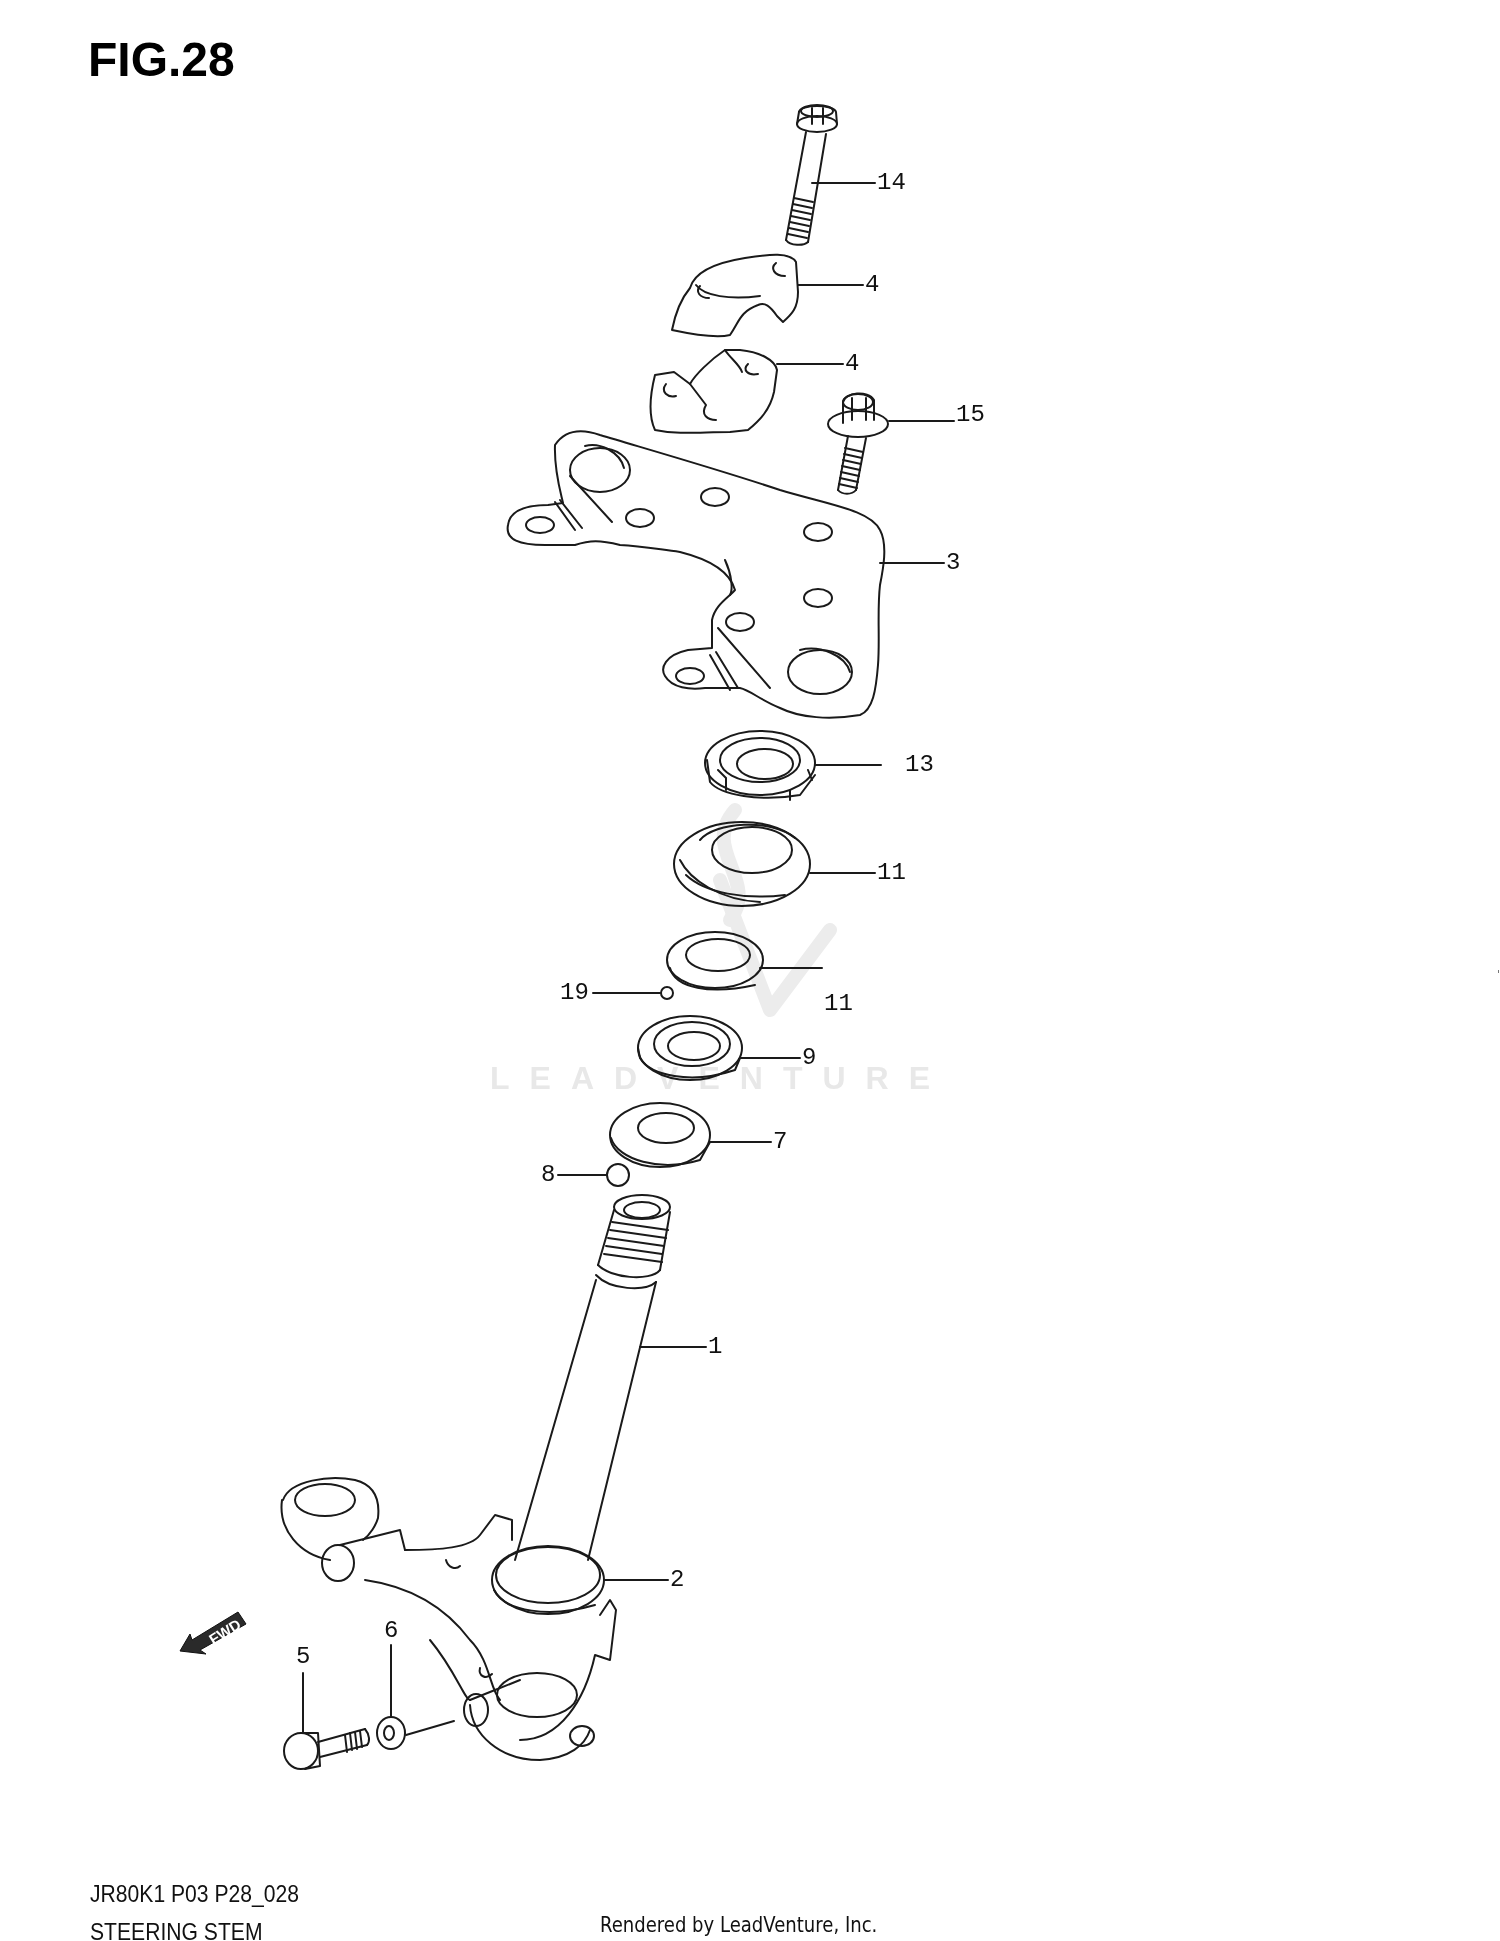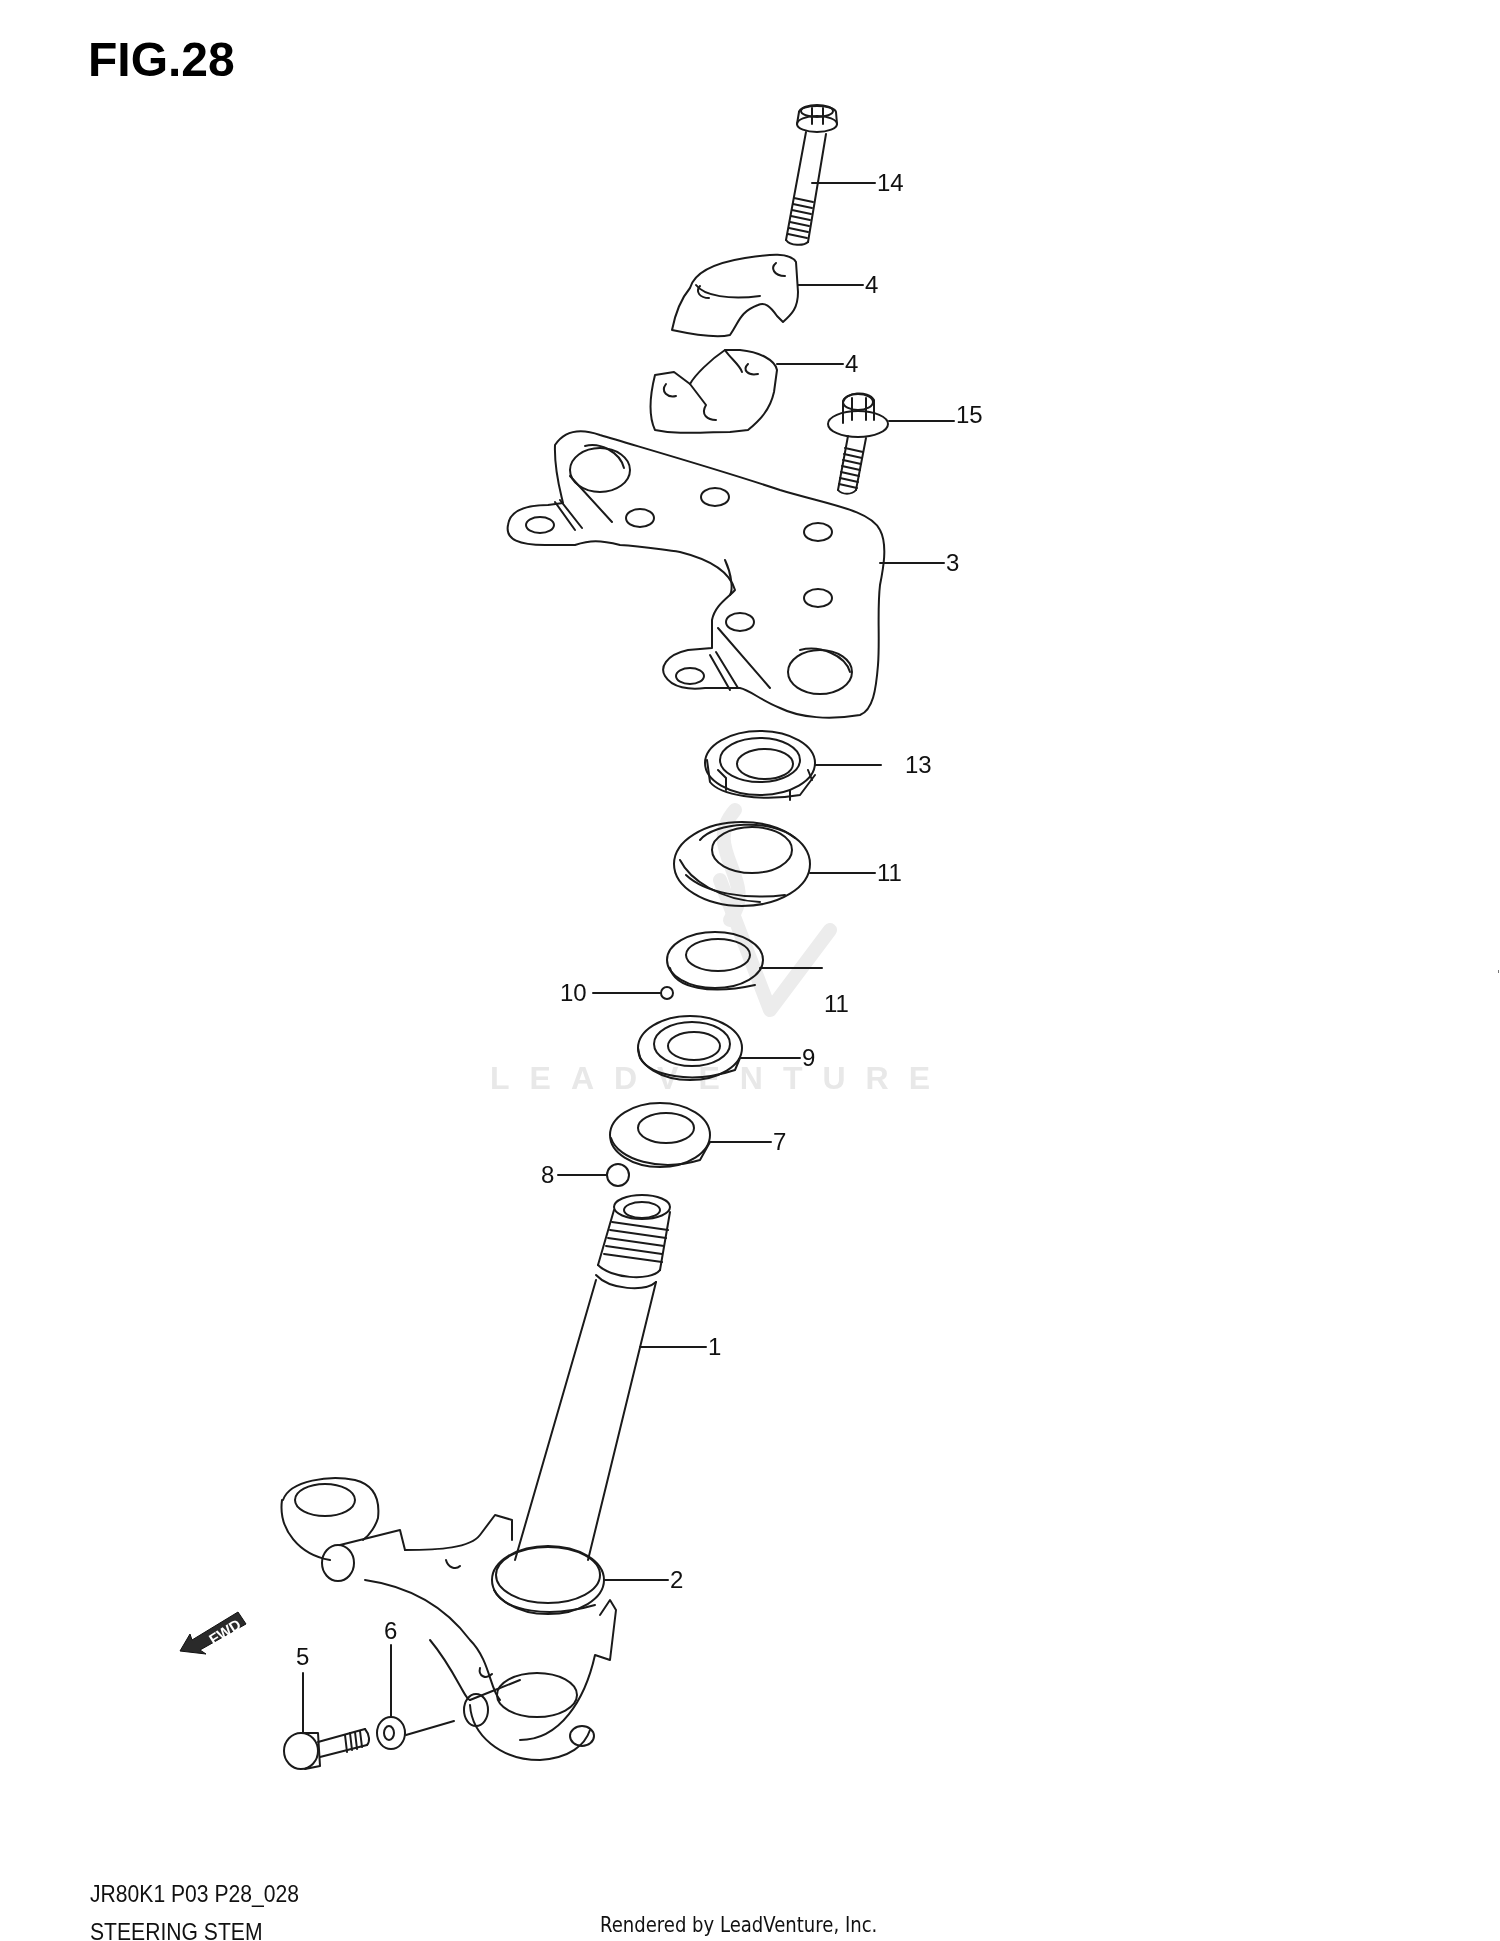--- a/index.html
+++ b/index.html
@@ -38,21 +38,21 @@
       top: 1060px;
       font-family: "Liberation Sans", sans-serif;
       font-weight: bold;
       font-size: 32px;
       letter-spacing: 20px;
       color: #e8e8e8;
       white-space: nowrap;
     }
     .callout {
       position: absolute;
-      font-family: Liberation Sans, sans-serif;
+      font-family: Liberation Mono, monospace;
       font-size: 24px;
       color: #111;
       line-height: 1;
     }
     .footer-code {
       position: absolute;
       left: 90px;
       top: 1880px;
       font-family: "Liberation Sans", sans-serif;
       font-size: 24px;
@@ -278,21 +278,21 @@
 </svg>
 
 <div class="callout" style="left:877px;top:171px;">14</div>
 <div class="callout" style="left:865px;top:273px;">4</div>
 <div class="callout" style="left:845px;top:352px;">4</div>
 <div class="callout" style="left:956px;top:403px;">15</div>
 <div class="callout" style="left:946px;top:551px;">3</div>
 <div class="callout" style="left:905px;top:753px;">13</div>
 <div class="callout" style="left:877px;top:861px;">11</div>
 <div class="callout" style="left:824px;top:992px;">11</div>
-<div class="callout" style="left:560px;top:981px;">10</div>
+<div class="callout" style="left:560px;top:981px;">19</div>
 <div class="callout" style="left:802px;top:1046px;">9</div>
 <div class="callout" style="left:773px;top:1130px;">7</div>
 <div class="callout" style="left:541px;top:1163px;">8</div>
 <div class="callout" style="left:708px;top:1335px;">1</div>
 <div class="callout" style="left:670px;top:1568px;">2</div>
 <div class="callout" style="left:296px;top:1645px;">5</div>
 <div class="callout" style="left:384px;top:1619px;">6</div>
 
 <div class="stray-mark"></div>
 

